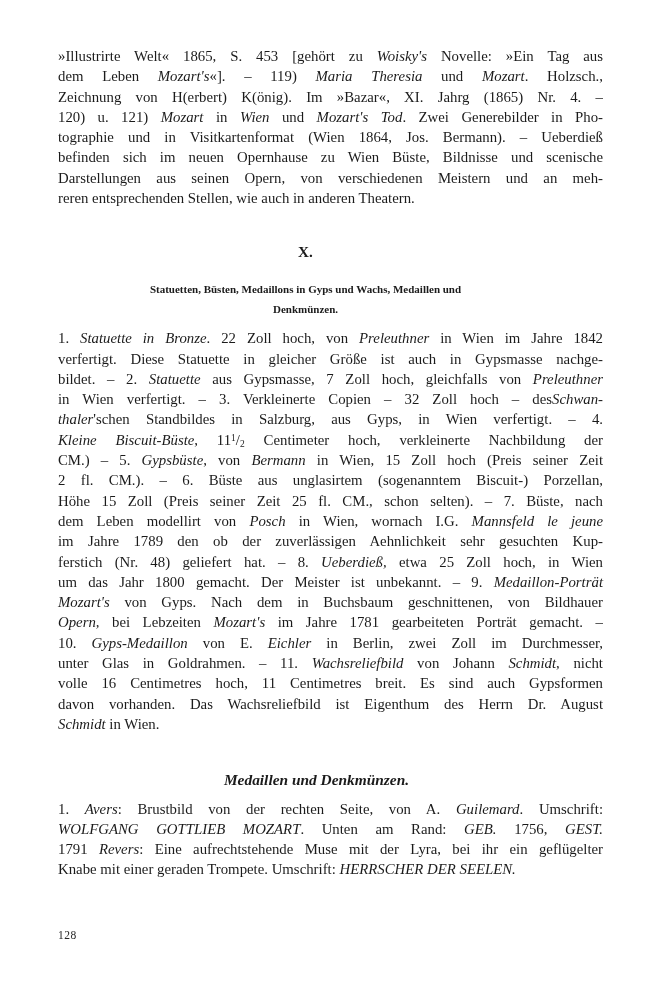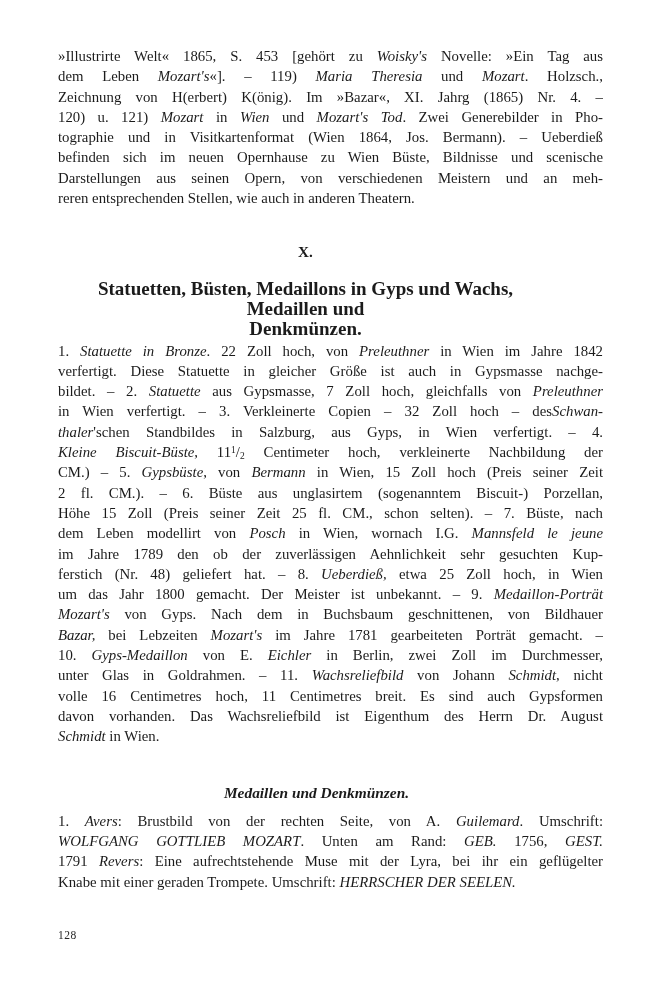--- a/index.html
+++ b/index.html
@@ -16,24 +16,24 @@
     font-size:14.8px; line-height:20.3px;
   }
   .block { margin:0; }
   .line { text-align:justify; text-align-last:justify; }
   .line.last { text-align-last:left; }
   .it { font-style:italic; }
   
   .block.heading { font-weight:bold; }
   .block.heading .line { text-align:center; text-align-last:center; }
   .block.chapter    { margin-top:34px; margin-right:50px; font-size:15.2px; }
-  .block.section    { margin-top:16px; margin-right:50px; font-size:19px; }
+  .block.section    { margin-top:16px; margin-right:50px; font-size:11px; }
   .block.subsection { margin-top:36px; margin-right:28px; font-size:15.4px; font-style:italic; }
   
-  .block.catalog { margin-top:1px; }
+  .block.catalog { margin-top:9px; }
   .block.medals  { margin-top:8px; }
   sup, sub { font-size:9.5px; line-height:0; }
   sup { vertical-align:4px; }
   sub { vertical-align:-2px; }
   .folio {
     position:absolute; left:58px; top:929px;
     font-size:11.5px; color:#262626; letter-spacing:0.5px;
   }
 </style>
 </head>
@@ -66,21 +66,21 @@
         <div class="line"><span class="it">thaler</span><span>'schen Standbildes in Salzburg, aus Gyps, in Wien verfertigt. – 4.</span></div>
         <div class="line"><span class="it">Kleine Biscuit-Büste</span><span>, 11</span><sup>1</sup><span>/</span><sub>2</sub><span> Centimeter hoch, verkleinerte Nachbildung der</span></div>
         <div class="line"><span>CM.) – 5. </span><span class="it">Gypsbüste</span><span>, von </span><span class="it">Bermann</span><span> in Wien, 15 Zoll hoch (Preis seiner Zeit</span></div>
         <div class="line"><span>2 fl. CM.). – 6. Büste aus unglasirtem (sogenanntem Biscuit-) Porzellan,</span></div>
         <div class="line"><span>Höhe 15 Zoll (Preis seiner Zeit 25 fl. CM., schon selten). – 7. Büste, nach</span></div>
         <div class="line"><span>dem Leben modellirt von </span><span class="it">Posch</span><span> in Wien, wornach I.G. </span><span class="it">Mannsfeld le jeune</span></div>
         <div class="line"><span>im Jahre 1789 den ob der zuverlässigen Aehnlichkeit sehr gesuchten Kup-</span></div>
         <div class="line"><span>ferstich (Nr. 48) geliefert hat. – 8. </span><span class="it">Ueberdieß,</span><span> etwa 25 Zoll hoch, in Wien</span></div>
         <div class="line"><span>um das Jahr 1800 gemacht. Der Meister ist unbekannt. – 9. </span><span class="it">Medaillon-Porträt</span></div>
         <div class="line"><span class="it">Mozart's</span><span> von Gyps. Nach dem in Buchsbaum geschnittenen, von Bildhauer</span></div>
-        <div class="line"><span class="it">Bazar,</span><span> bei Lebzeiten </span><span class="it">Mozart's</span><span> im Jahre 1781 gearbeiteten Porträt gemacht. –</span></div>
+        <div class="line"><span class="it">Opern,</span><span> bei Lebzeiten </span><span class="it">Mozart's</span><span> im Jahre 1781 gearbeiteten Porträt gemacht. –</span></div>
         <div class="line"><span>10. </span><span class="it">Gyps-Medaillon</span><span> von E. </span><span class="it">Eichler</span><span> in Berlin, zwei Zoll im Durchmesser,</span></div>
         <div class="line"><span>unter Glas in Goldrahmen. – 11. </span><span class="it">Wachsreliefbild</span><span> von Johann </span><span class="it">Schmidt</span><span>, nicht</span></div>
         <div class="line"><span>volle 16 Centimetres hoch, 11 Centimetres breit. Es sind auch Gypsformen</span></div>
         <div class="line"><span>davon vorhanden. Das Wachsreliefbild ist Eigenthum des Herrn Dr. August</span></div>
         <div class="line last"><span class="it">Schmidt</span><span> in Wien.</span></div>
       </div>
       <div class="block heading subsection">
         <div class="line"><span>Medaillen und Denkmünzen.</span></div>
       </div>
       <div class="block para medals">

